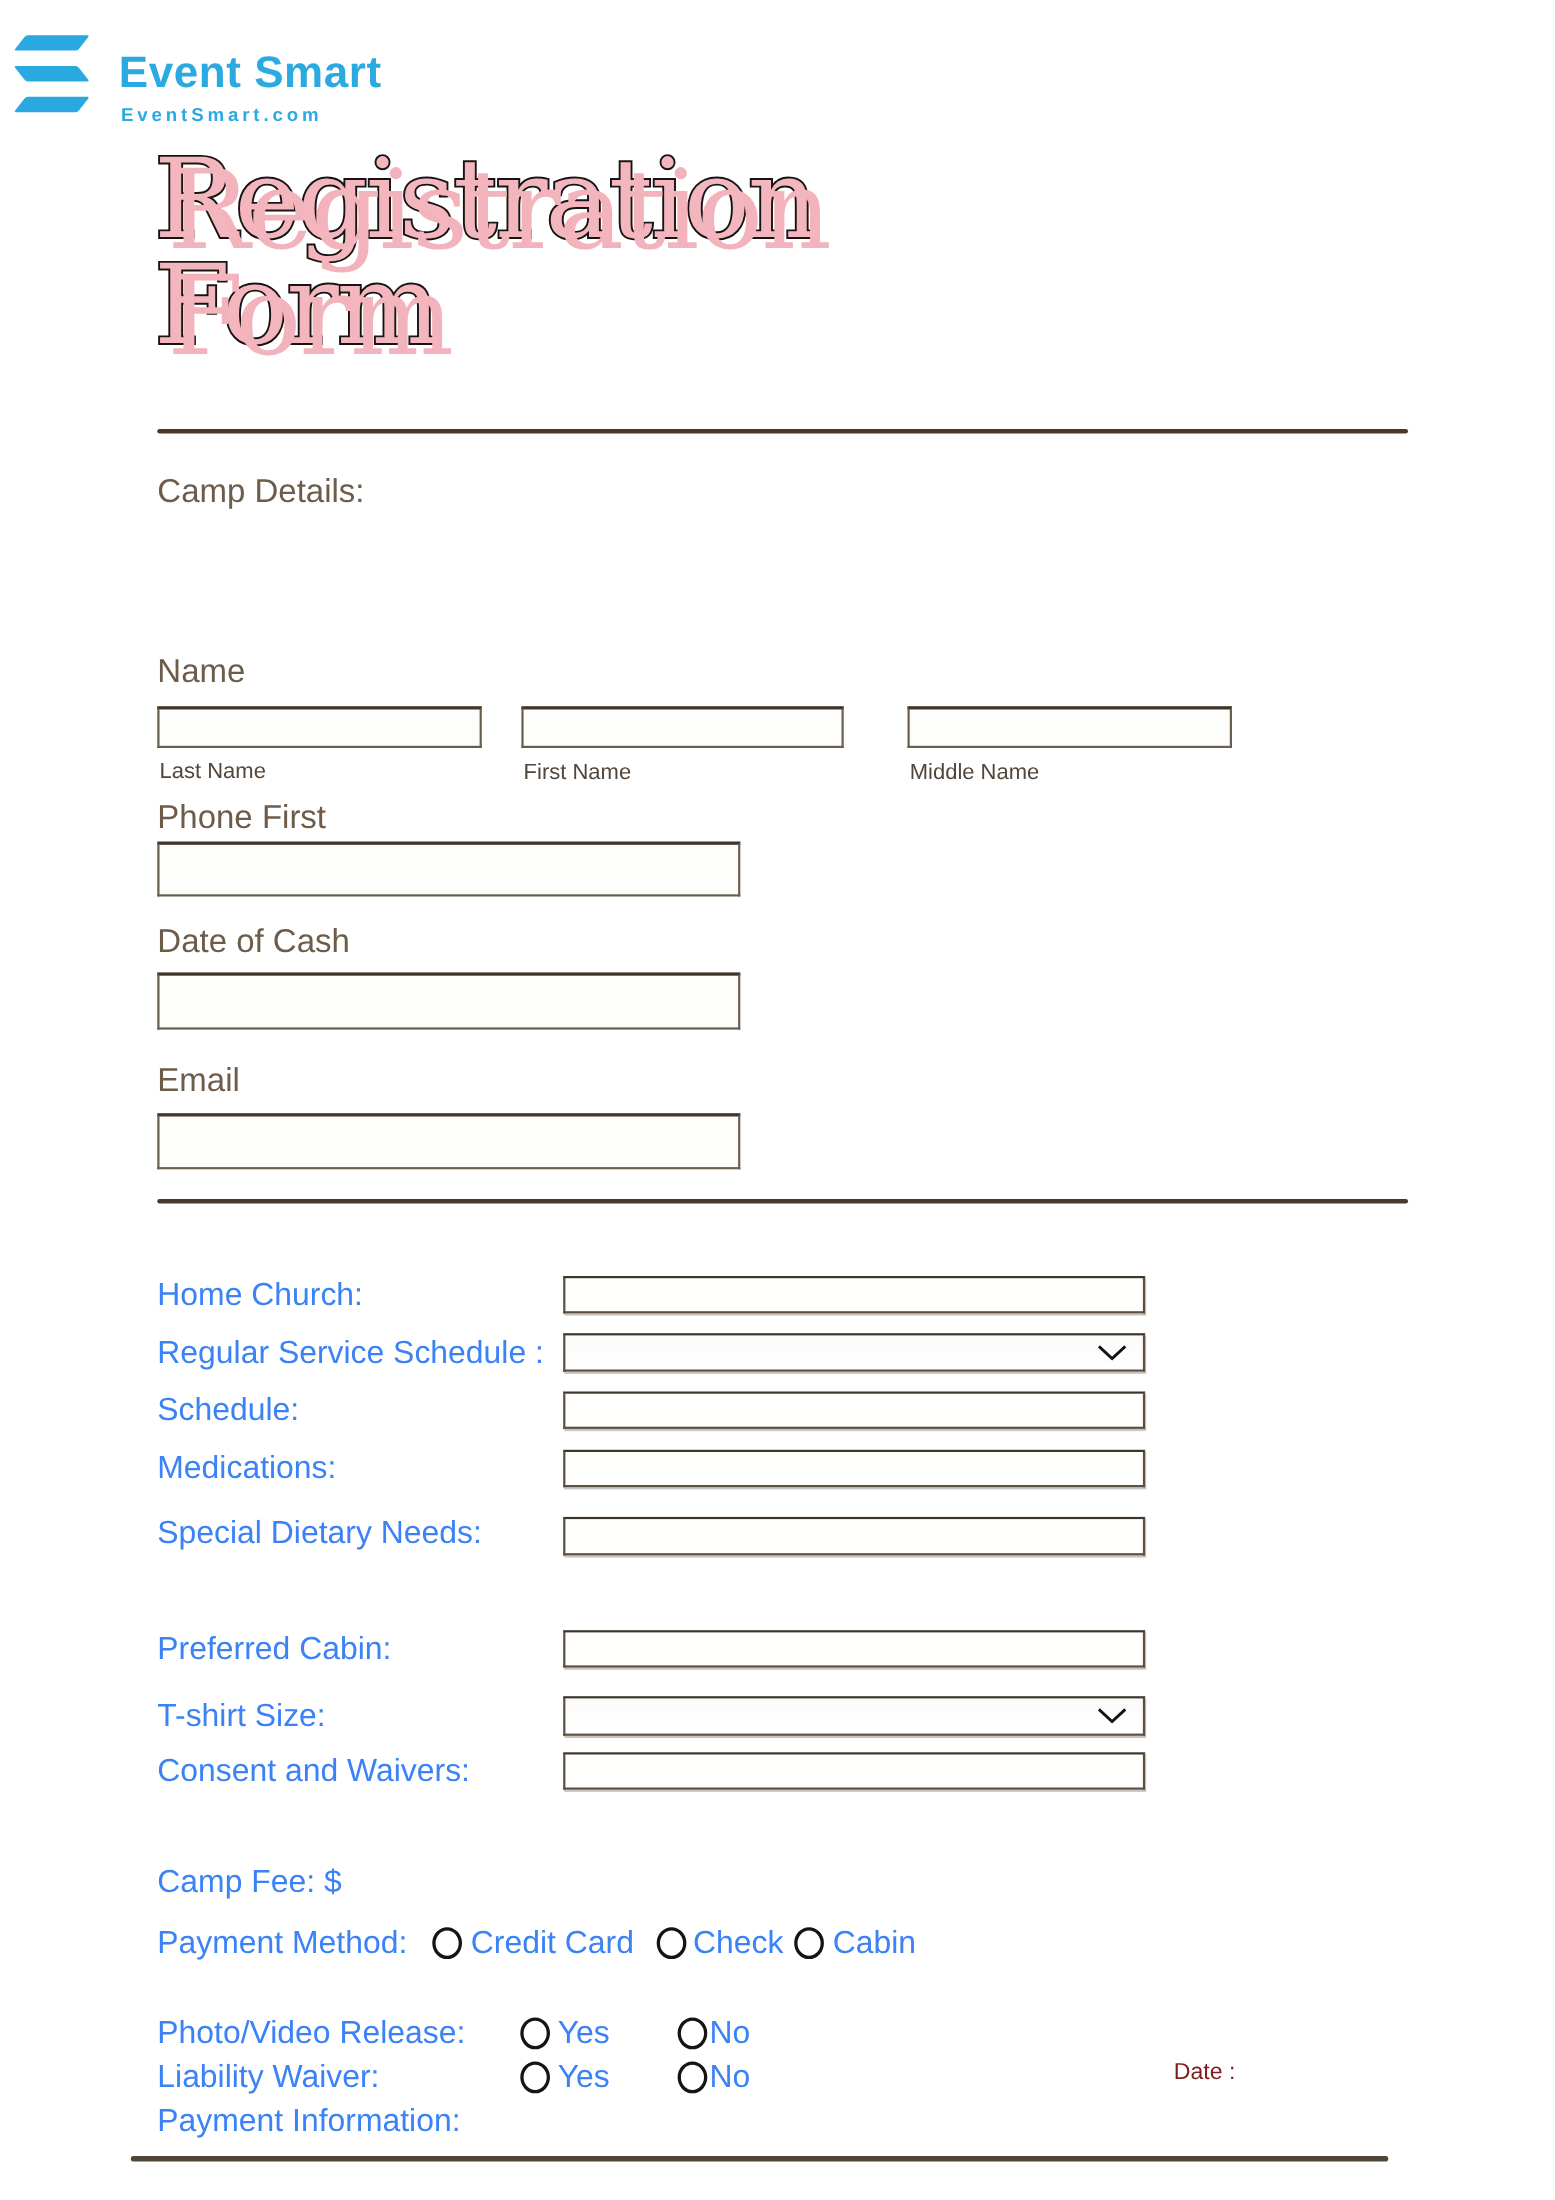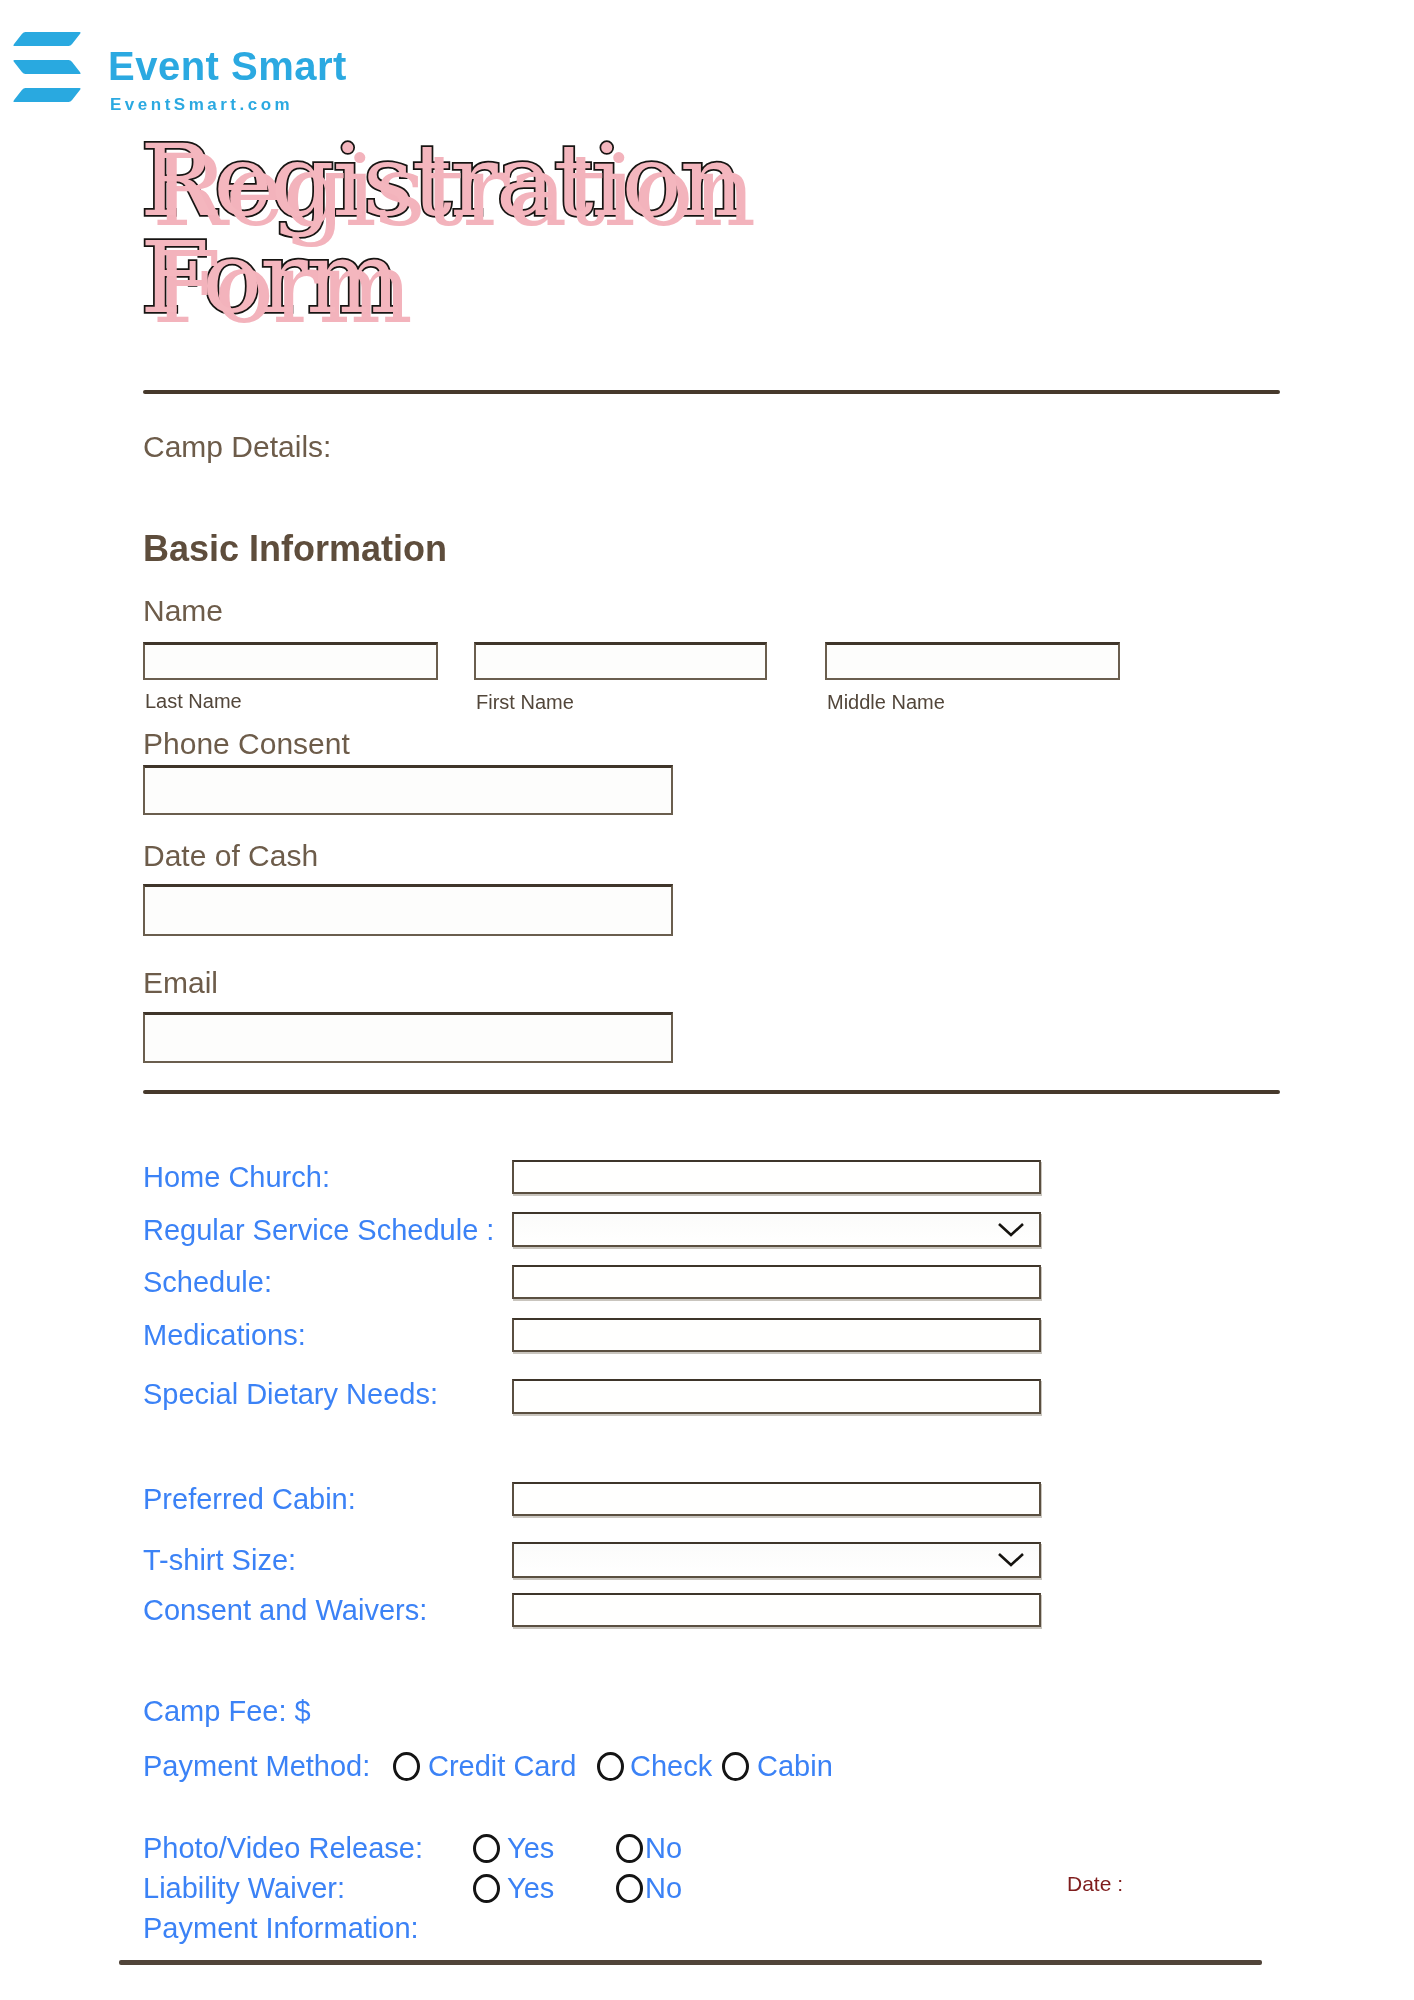--- a/index.html
+++ b/index.html
@@ -90,33 +90,32 @@
   </div>
   <div class="abs logo-brand" style="left:108px;top:44px;">Event Smart</div>
   <div class="abs logo-domain" style="left:110px;top:95px;">EventSmart.com</div>
 
   <div class="abs big-title" style="left:140px;top:132px;"><span>Registration</span><br><span>Form</span></div>
 
   <div class="abs divider" style="left:143px;top:390px;width:1137px;height:4px;"></div>
 
   <div class="abs brown-lg" style="left:143px;top:430px;">Camp Details:</div>
 
-  <div class="abs heading" style="left:143px;top:528px;">Basic Information</div>
 
   <div class="abs brown-lg" style="left:143px;top:594px;">Name</div>
 
   <input class="abs tbox" type="text" style="left: 143px; top: 642px; width: 295px; height: 38px;" aria-label="Last Name">
   <input class="abs tbox" type="text" style="left: 474px; top: 642px; width: 293px; height: 38px;" aria-label="First Name">
   <input class="abs tbox" type="text" style="left: 825px; top: 642px; width: 295px; height: 38px;" aria-label="Middle Name">
 
   <div class="abs sub-label" style="left:145px;top:690px;">Last Name</div>
   <div class="abs sub-label" style="left:476px;top:691px;">First Name</div>
   <div class="abs sub-label" style="left:827px;top:691px;">Middle Name</div>
 
-  <div class="abs brown-lg" style="left:143px;top:727px;">Phone Consent</div>
+  <div class="abs brown-lg" style="left:143px;top:727px;">Phone First</div>
   <input class="abs tbox" type="text" style="left: 143px; top: 765px; width: 530px; height: 50px;" aria-label="Phone Number">
 
   <div class="abs brown-lg" style="left:143px;top:839px;">Date of Cash</div>
   <input class="abs tbox" type="text" style="left: 143px; top: 884px; width: 530px; height: 52px;" aria-label="Date of Birth">
 
   <div class="abs brown-lg" style="left:143px;top:966px;">Email</div>
   <input class="abs tbox" type="text" style="left: 143px; top: 1012px; width: 530px; height: 51px;" aria-label="Email">
 
   <div class="abs divider" style="left:143px;top:1090px;width:1137px;height:4px;"></div>
 

